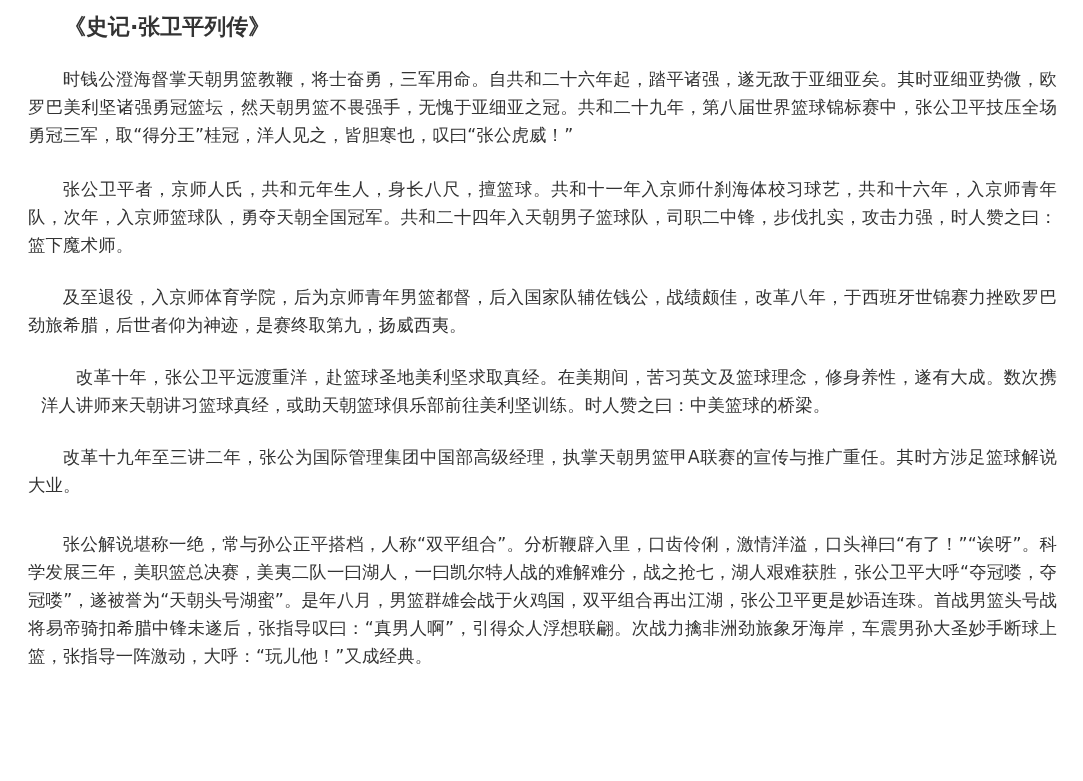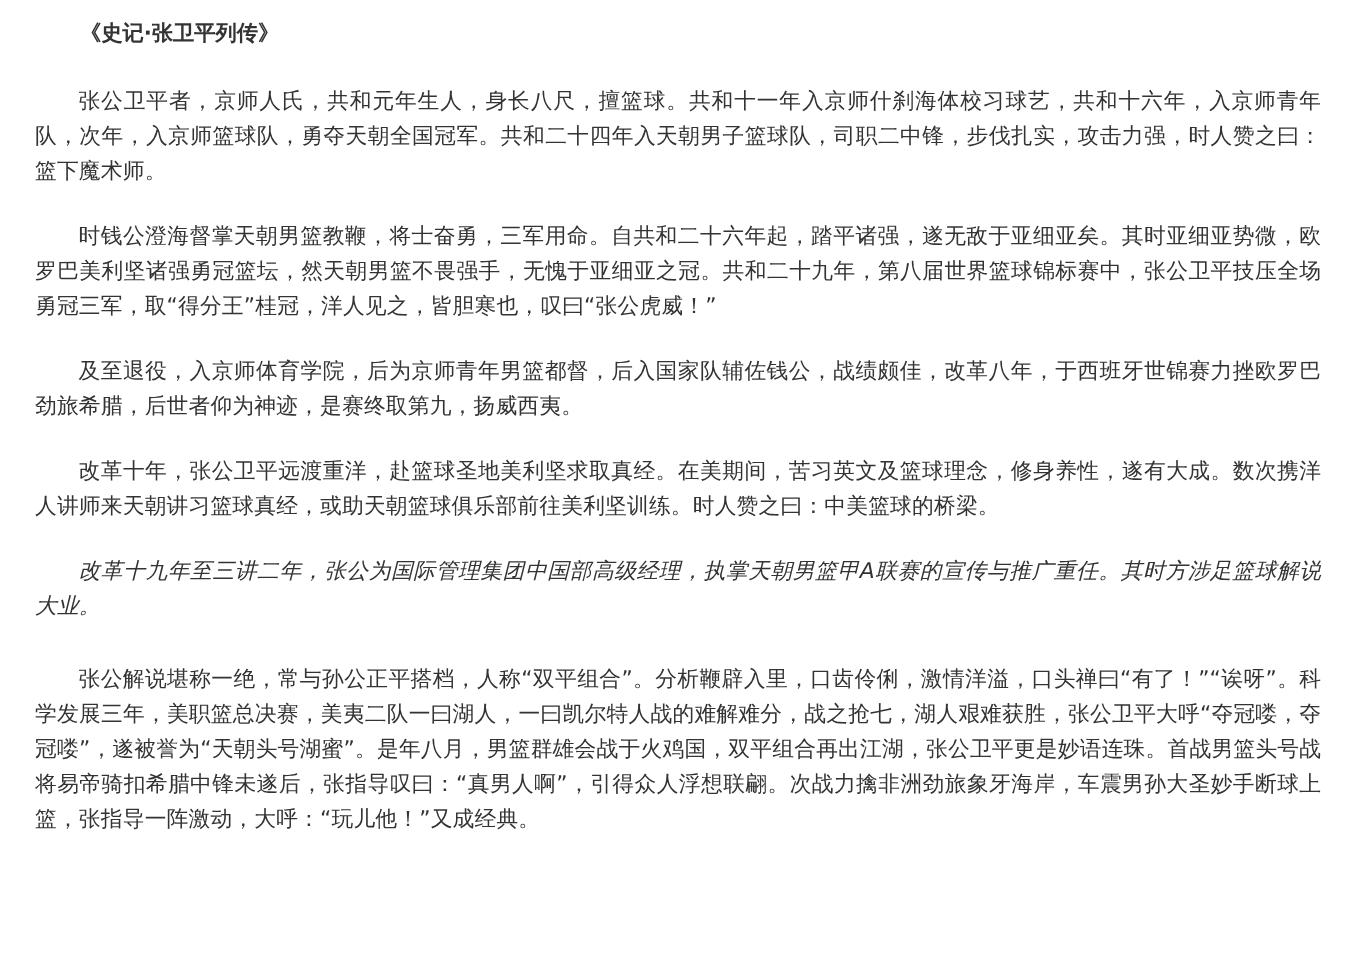--- a/index.html
+++ b/index.html
@@ -3,43 +3,43 @@
 <meta charset="utf-8">
 <style>
   html, body { margin: 0; padding: 0; background: #ffffff; }
   body {
     width: 1083px; height: 781px; overflow: hidden;
     font-family: "DejaVu Sans", "Liberation Sans", sans-serif;
     color: #333333;
   }
   .article { position: relative; padding: 0 26px 0 28px; }
   .title {
-    font-weight: bold; font-size: 17px; line-height: 28px;
+    font-weight: bold; font-size: 22px; line-height: 28px;
     margin: 13px 0 0 0; padding-left: 36px; color: #333333;
   }
   .para {
     font-size: 17.4px; line-height: 28px; margin: 0;
     text-indent: 2em; text-align: justify; letter-spacing: 0.15px;
   }
   #p1 { margin-top: 26px; }
   #p2 { margin-top: 24px; }
   #p3 { margin-top: 24px; }
-  #p4 { margin-top: 24px; }
-  #p5 { margin-top: 24px; font-style: italic; }
+  #p4 { margin-top: 24px; margin-left: 13px; }
+  #p5 { margin-top: 24px; }
   #p6 { margin-top: 31px; }
   #p7 { margin-top: 24px; }
   .footnote {
     color: #3366cc; font-size: 12px; vertical-align: 6px;
     margin-left: 12px; text-indent: 0; cursor: pointer;
   }
 </style>
 </head>
 <body>
 
 <div class="article">
   <div class="title" id="title">《史记·张卫平列传》</div>
+  <p class="para" id="p2">时钱公澄海督掌天朝男篮教鞭，将士奋勇，三军用命。自共和二十六年起，踏平诸强，遂无敌于亚细亚矣。其时亚细亚势微，欧罗巴美利坚诸强勇冠篮坛，然天朝男篮不畏强手，无愧于亚细亚之冠。共和二十九年，第八届世界篮球锦标赛中，张公卫平技压全场勇冠三军，取“得分王”桂冠，洋人见之，皆胆寒也，叹曰“张公虎威！”</p>
   <p class="para" id="p1">张公卫平者，京师人氏，共和元年生人，身长八尺，擅篮球。共和十一年入京师什刹海体校习球艺，共和十六年，入京师青年队，次年，入京师篮球队，勇夺天朝全国冠军。共和二十四年入天朝男子篮球队，司职二中锋，步伐扎实，攻击力强，时人赞之曰：篮下魔术师。</p>
-  <p class="para" id="p2">时钱公澄海督掌天朝男篮教鞭，将士奋勇，三军用命。自共和二十六年起，踏平诸强，遂无敌于亚细亚矣。其时亚细亚势微，欧罗巴美利坚诸强勇冠篮坛，然天朝男篮不畏强手，无愧于亚细亚之冠。共和二十九年，第八届世界篮球锦标赛中，张公卫平技压全场勇冠三军，取“得分王”桂冠，洋人见之，皆胆寒也，叹曰“张公虎威！”</p>
   <p class="para" id="p3">及至退役，入京师体育学院，后为京师青年男篮都督，后入国家队辅佐钱公，战绩颇佳，改革八年，于西班牙世锦赛力挫欧罗巴劲旅希腊，后世者仰为神迹，是赛终取第九，扬威西夷。</p>
   <p class="para" id="p4">改革十年，张公卫平远渡重洋，赴篮球圣地美利坚求取真经。在美期间，苦习英文及篮球理念，修身养性，遂有大成。数次携洋人讲师来天朝讲习篮球真经，或助天朝篮球俱乐部前往美利坚训练。时人赞之曰：中美篮球的桥梁。</p>
   <p class="para" id="p5">改革十九年至三讲二年，张公为国际管理集团中国部高级经理，执掌天朝男篮甲A联赛的宣传与推广重任。其时方涉足篮球解说大业。</p>
   <p class="para" id="p6">张公解说堪称一绝，常与孙公正平搭档，人称“双平组合”。分析鞭辟入里，口齿伶俐，激情洋溢，口头禅曰“有了！”“诶呀”。科学发展三年，美职篮总决赛，美夷二队一曰湖人，一曰凯尔特人战的难解难分，战之抢七，湖人艰难获胜，张公卫平大呼“夺冠喽，夺冠喽”，遂被誉为“天朝头号湖蜜”。是年八月，男篮群雄会战于火鸡国，双平组合再出江湖，张公卫平更是妙语连珠。首战男篮头号战将易帝骑扣希腊中锋未遂后，张指导叹曰：“真男人啊”，引得众人浮想联翩。次战力擒非洲劲旅象牙海岸，车震男孙大圣妙手断球上篮，张指导一阵激动，大呼：“玩儿他！”又成经典。</p>
 </div>
 
 </body></html>

